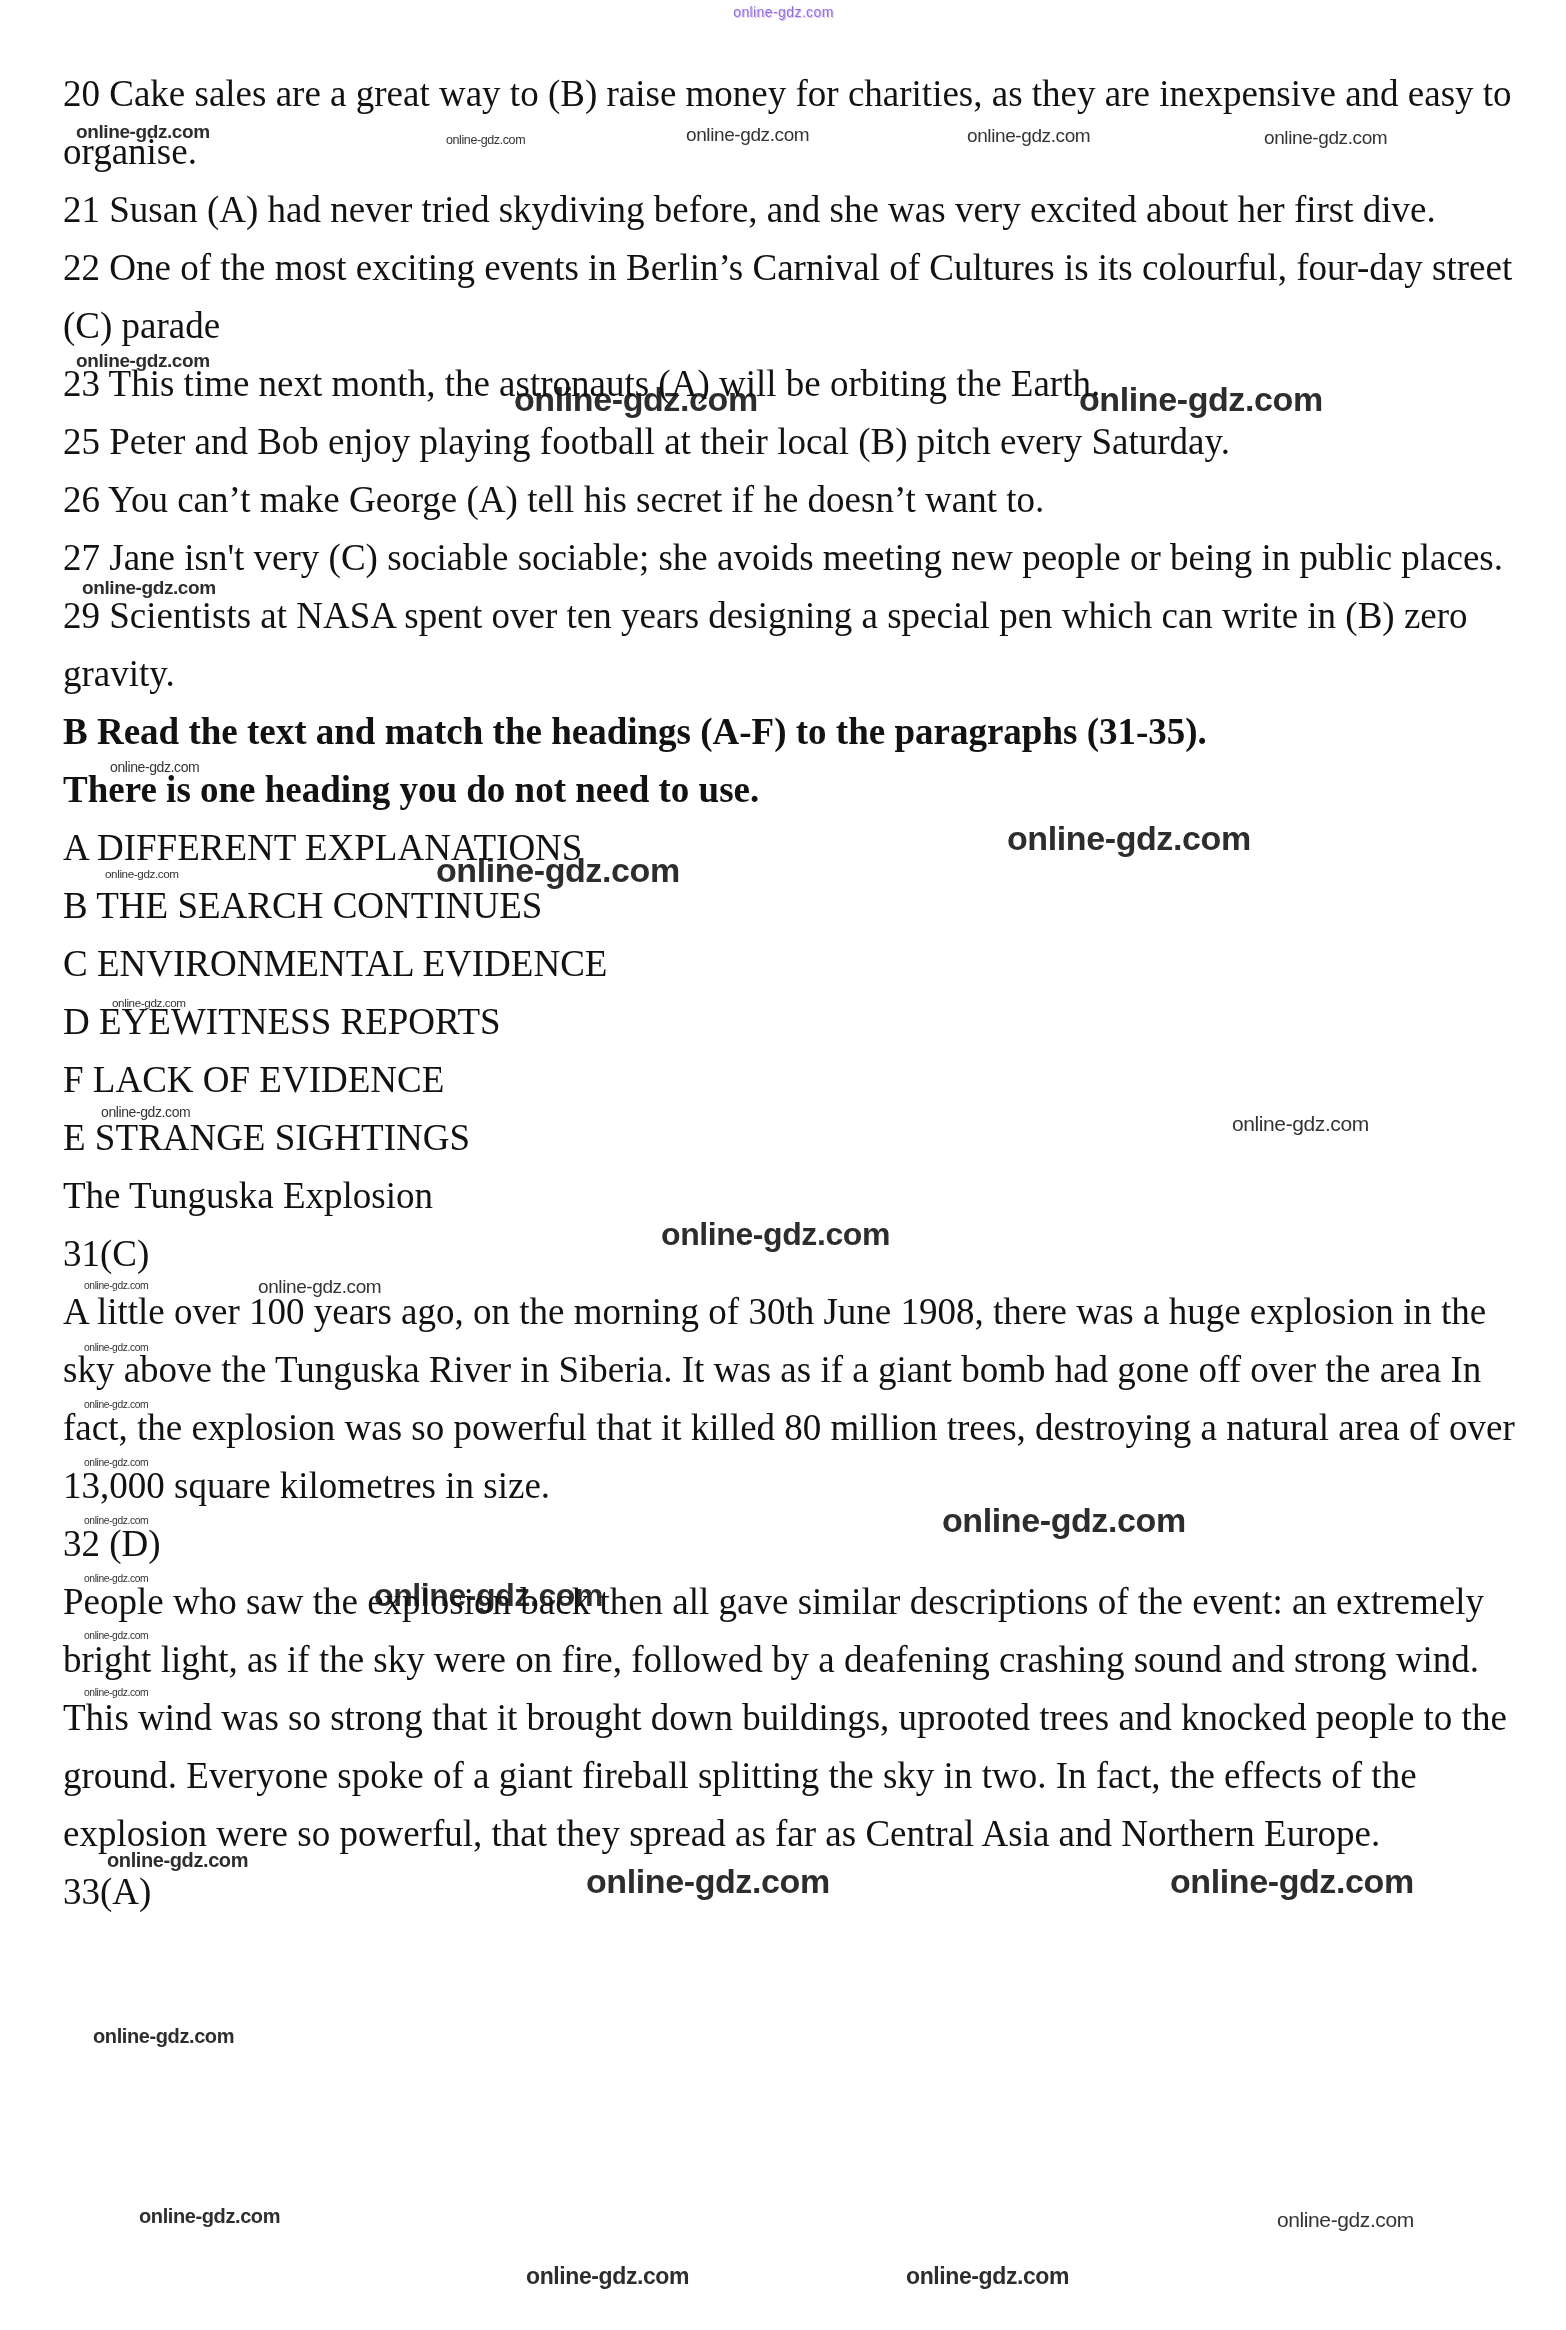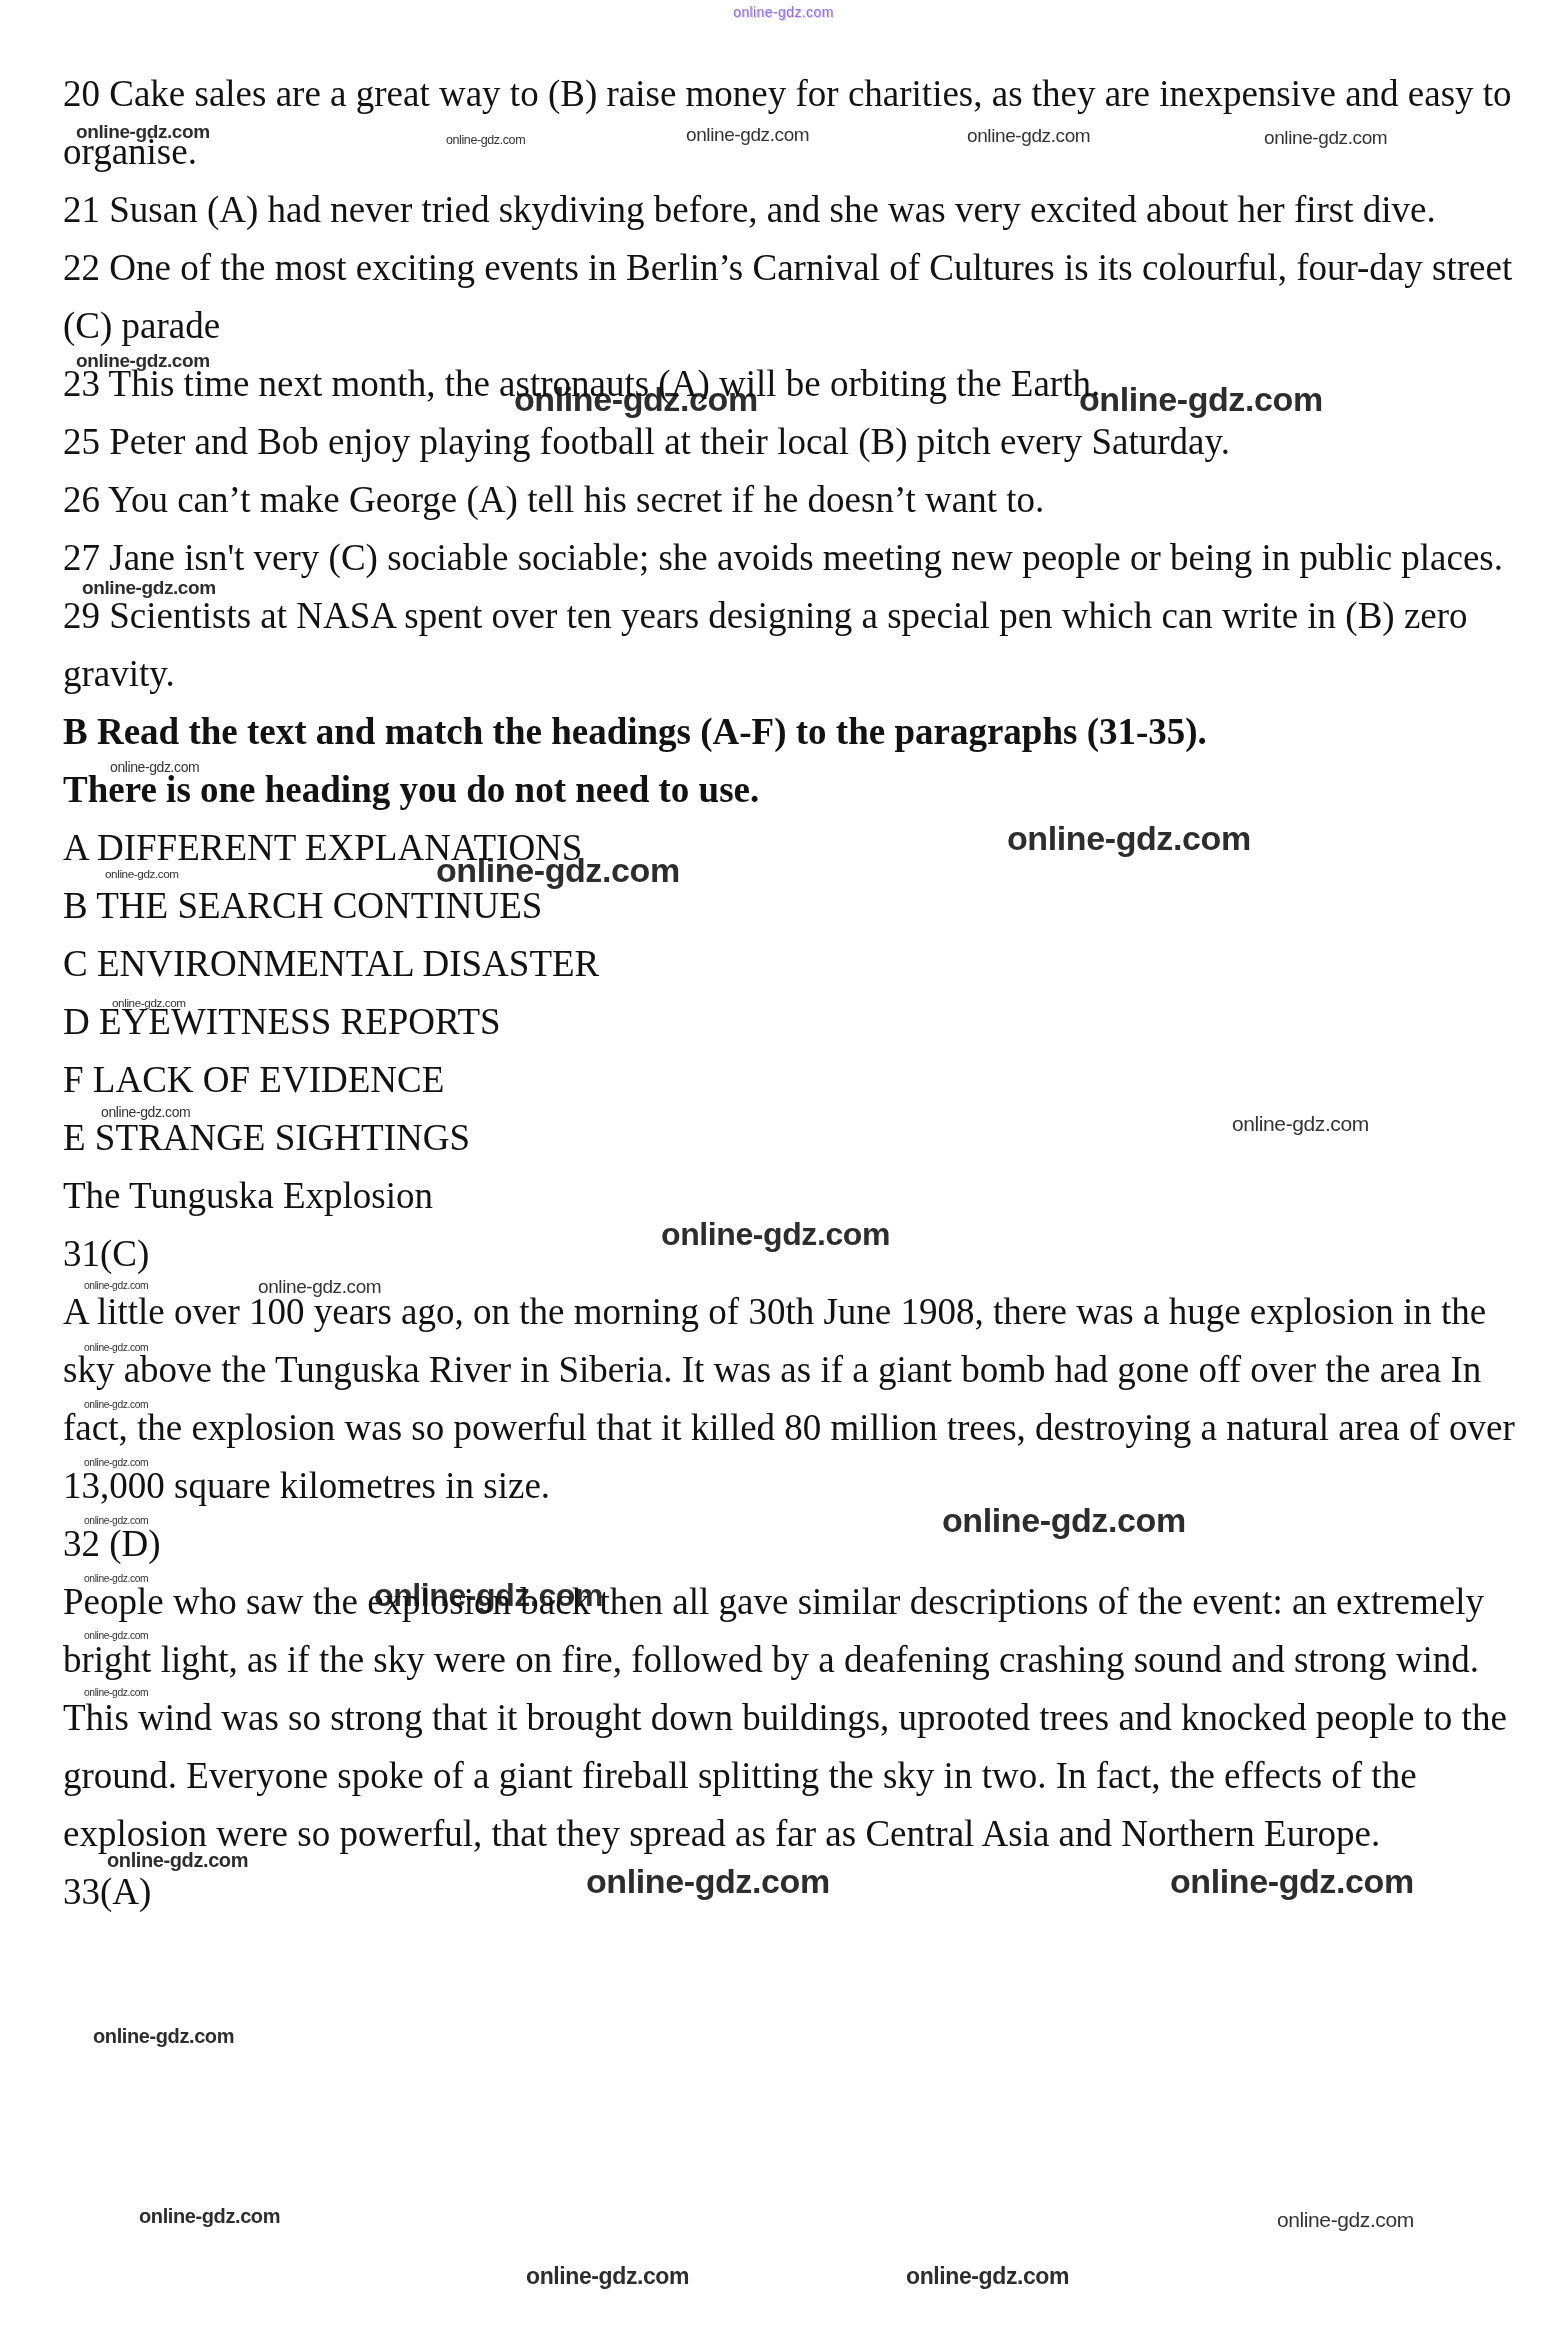--- a/index.html
+++ b/index.html
@@ -99,21 +99,21 @@
     <p>25 Peter and Bob enjoy playing football at their local (B) pitch every Saturday.</p>
     <p>26 You can’t make George (A) tell his secret if he doesn’t want to.</p>
     <p>27 Jane isn't very (C) sociable sociable; she avoids meeting new people or being in public places.</p>
     <p>29 Scientists at NASA spent over ten years designing a special pen which can write in (B) zero gravity.</p>
 
     <p class="bold">B Read the text and match the headings (A-F) to the paragraphs (31-35).</p>
     <p class="bold">There is one heading you do not need to use.</p>
 
     <p>A DIFFERENT EXPLANATIONS</p>
     <p>B THE SEARCH CONTINUES</p>
-    <p>C ENVIRONMENTAL DISASTER</p>
+    <p>C ENVIRONMENTAL EVIDENCE</p>
     <p>D EYEWITNESS REPORTS</p>
     <p>F LACK OF EVIDENCE</p>
     <p>E STRANGE SIGHTINGS</p>
 
     <p>The Tunguska Explosion</p>
 
     <p>31(C)</p>
     <p>A little over 100 years ago, on the morning of 30th June 1908, there was a huge explosion in the sky above the Tunguska River in Siberia. It was as if a giant bomb had gone off over the area In fact, the explosion was so powerful that it killed 80 million trees, destroying a natural area of over 13,000 square kilometres in size.</p>
 
     <p>32 (D)</p>

